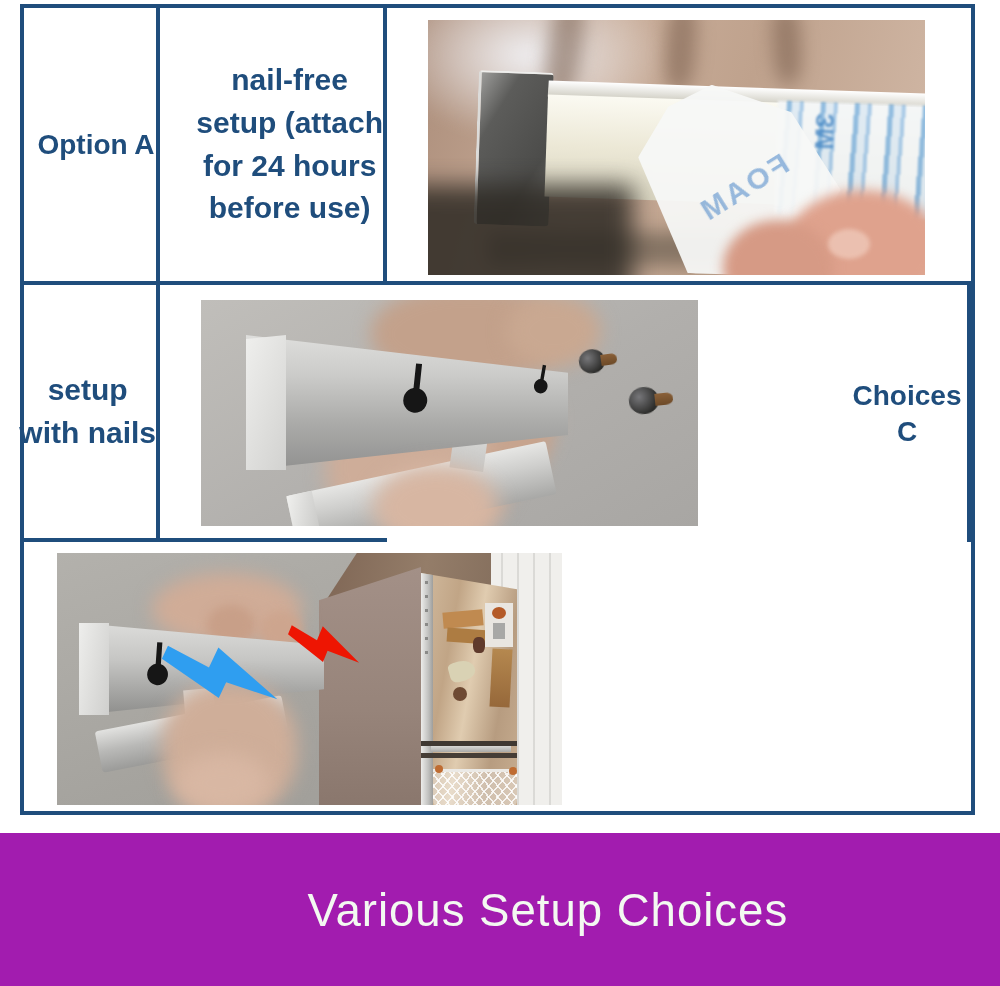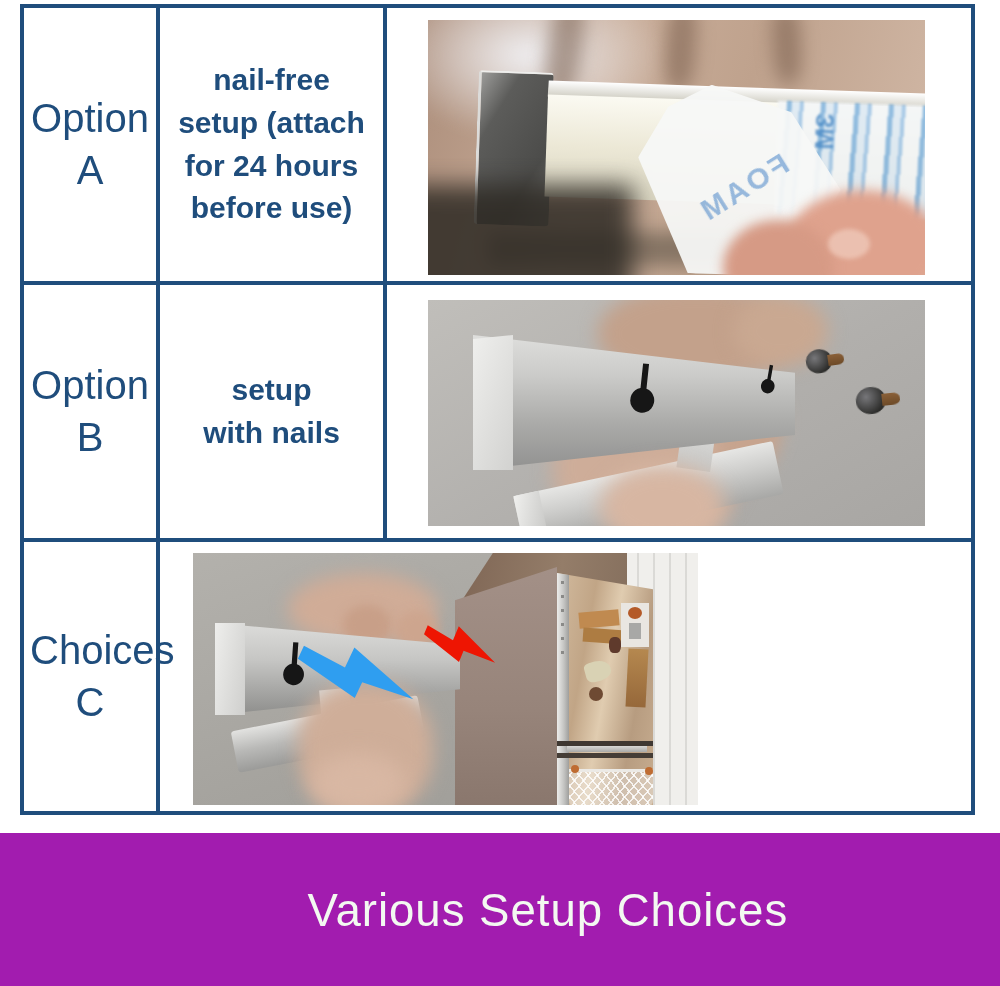--- a/index.html
+++ b/index.html
@@ -4,23 +4,23 @@
 <style>
   html,body{margin:0;padding:0;background:#ffffff;}
   .stage{position:relative;width:1000px;height:986px;background:#ffffff;overflow:hidden;
          font-family:"Liberation Sans",sans-serif;}
 
   
   .option-table{position:absolute;left:20px;top:4px;width:955px;height:811px;
     box-sizing:border-box;border:4px solid #1f4d7c;background:#fff;
     display:grid;grid-template-columns:136px 227px 1fr;grid-template-rows:277px 257px 1fr;}
   .cell{box-sizing:border-box;position:relative;display:flex;align-items:center;justify-content:center;}
-  .br{border-right:4px solid #1f4d7c;}
+  .br{border-right:4px solid #1f4d7c;justify-content:flex-end;}
   .bb{border-bottom:4px solid #1f4d7c;}
-  .option-label{color:#1f4d7c;font-weight:400;font-size:40px;line-height:1.28;
+  .option-label{color:#1f4d7c;font-weight:700;font-size:28px;line-height:1.28;
     text-align:center;width:120px;}
   .desc-text{color:#1f4d7c;font-weight:700;font-size:30px;line-height:1.43;
     text-align:center;white-space:nowrap;}
 
   
   .photo{position:absolute;overflow:hidden;}
   .photo div,.photo span,.photo svg{position:absolute;}
 
   
   .photo-a{left:41px;top:12px;width:497px;height:255px;
@@ -177,23 +177,20 @@
         <div class="pa-liner">
           <span class="pa-foam">FOAM</span>
         </div>
         <div class="pa-fing1"></div>
         <div class="pa-fing2"></div>
         <div class="pa-nail"></div>
       </div>
     </div>
 
     <div class="cell br bb">
-      <span class="option-label">Option B</span>
-    </div>
-    <div class="cell br bb">
       <div class="desc-text">setup<br>with nails</div>
     </div>
     <div class="cell bb">
       <div class="photo photo-b">
         <div class="pb-fingers"></div>
         <div class="pb-knuckle"></div>
         <div class="pb-palm"></div>
         <div class="pb-thumb"></div>
         <div class="pb-rail">
           <div class="pb-rail-end"></div>

